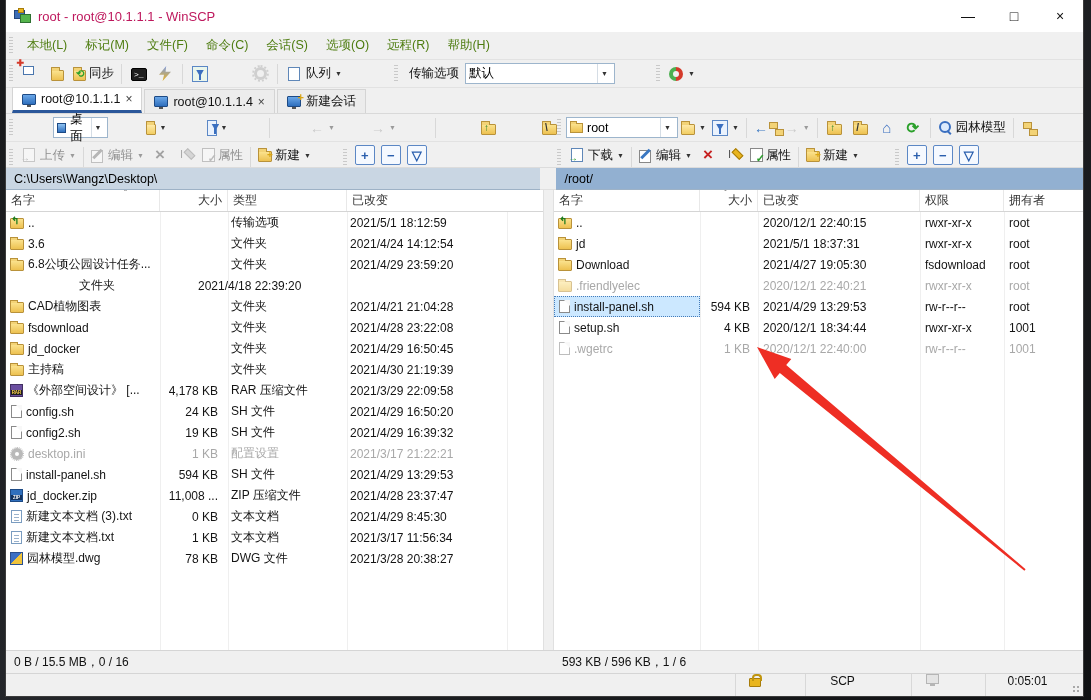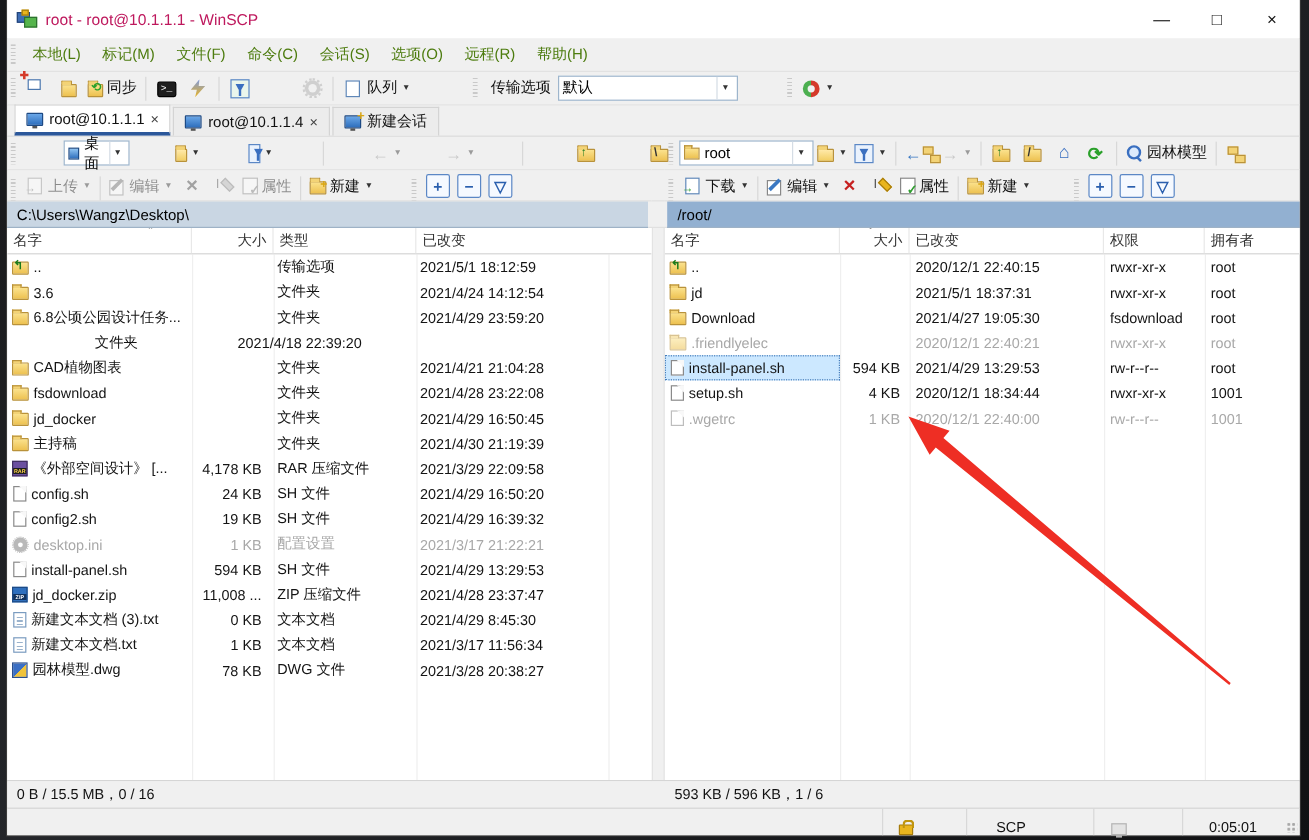--- a/index.html
+++ b/index.html
@@ -152,21 +152,21 @@
   .fi-zip { width:13px; height:13px; background:#2f6fbd; border:1px solid #1d4a85;}
   .fi-zip::after{content:"ZIP";position:absolute;left:0;right:0;bottom:1px;background:#12325e;color:#fff;font-size:4.5px;line-height:5px;text-align:center;font-weight:bold;}
   .fi-dwg { width:13px; height:13px; background:linear-gradient(135deg,#3b6fc4 50%,#f0c33a 50%); border:1px solid #2a4f8e;}
 
   
   .pstatus { display:flex; flex:none; border-top:1px solid #d5d5d5;}
   .pstat { height:22px; background:#f0f0f0; font-size:12px; color:#111; display:flex; align-items:center; padding:0 8px;}
   .pstat.left{width:537px;} .pstat.mid{width:11px;padding:0;} .pstat.right{width:529px;}
   .mainstatus { height:23px; background:#f0f0f0; border-top:1px solid #d5d5d5; display:flex; align-items:stretch; flex:none; font-size:12px; color:#111;}
   .ms-fill { flex:1; }
-  .ms-cell { display:flex; align-items:flex-end; justify-content:center; border-left:1px solid #d8d8d8; padding:0 10px;margin-left:32px;}
+  .ms-cell { display:flex; align-items:flex-start; justify-content:center; border-left:1px solid #d8d8d8; padding:0 10px;margin-left:32px;}
   .lock-s { width:12px; height:9px; background:#e9b51e; border:1px solid #a77c0b; border-radius:1px; position:relative; margin-top:4px;}
   .lock-s::before{content:"";position:absolute;left:2px;top:-5px;width:6px;height:5px;border:2px solid #c0950f;border-bottom:none;border-radius:4px 4px 0 0;}
   .net-s { width:13px; height:10px; border:1px solid #b5b5b5; background:#e4e4e4; position:relative;}
   .net-s::after{content:"";position:absolute;left:3px;bottom:-3px;width:5px;height:2px;background:#b5b5b5;}
   .grip-corner { width:14px; position:relative; }
   .grip-corner::after{content:"";position:absolute;right:2px;bottom:2px;width:9px;height:9px;
      background:radial-gradient(circle at 2px 2px,#a8a8a8 1px,transparent 1.5px) 0 0/4px 4px;}
 
   .arrow-overlay { position:absolute; left:0; top:0; width:1077px; height:696px; pointer-events:none; z-index:50;}
 </style>

